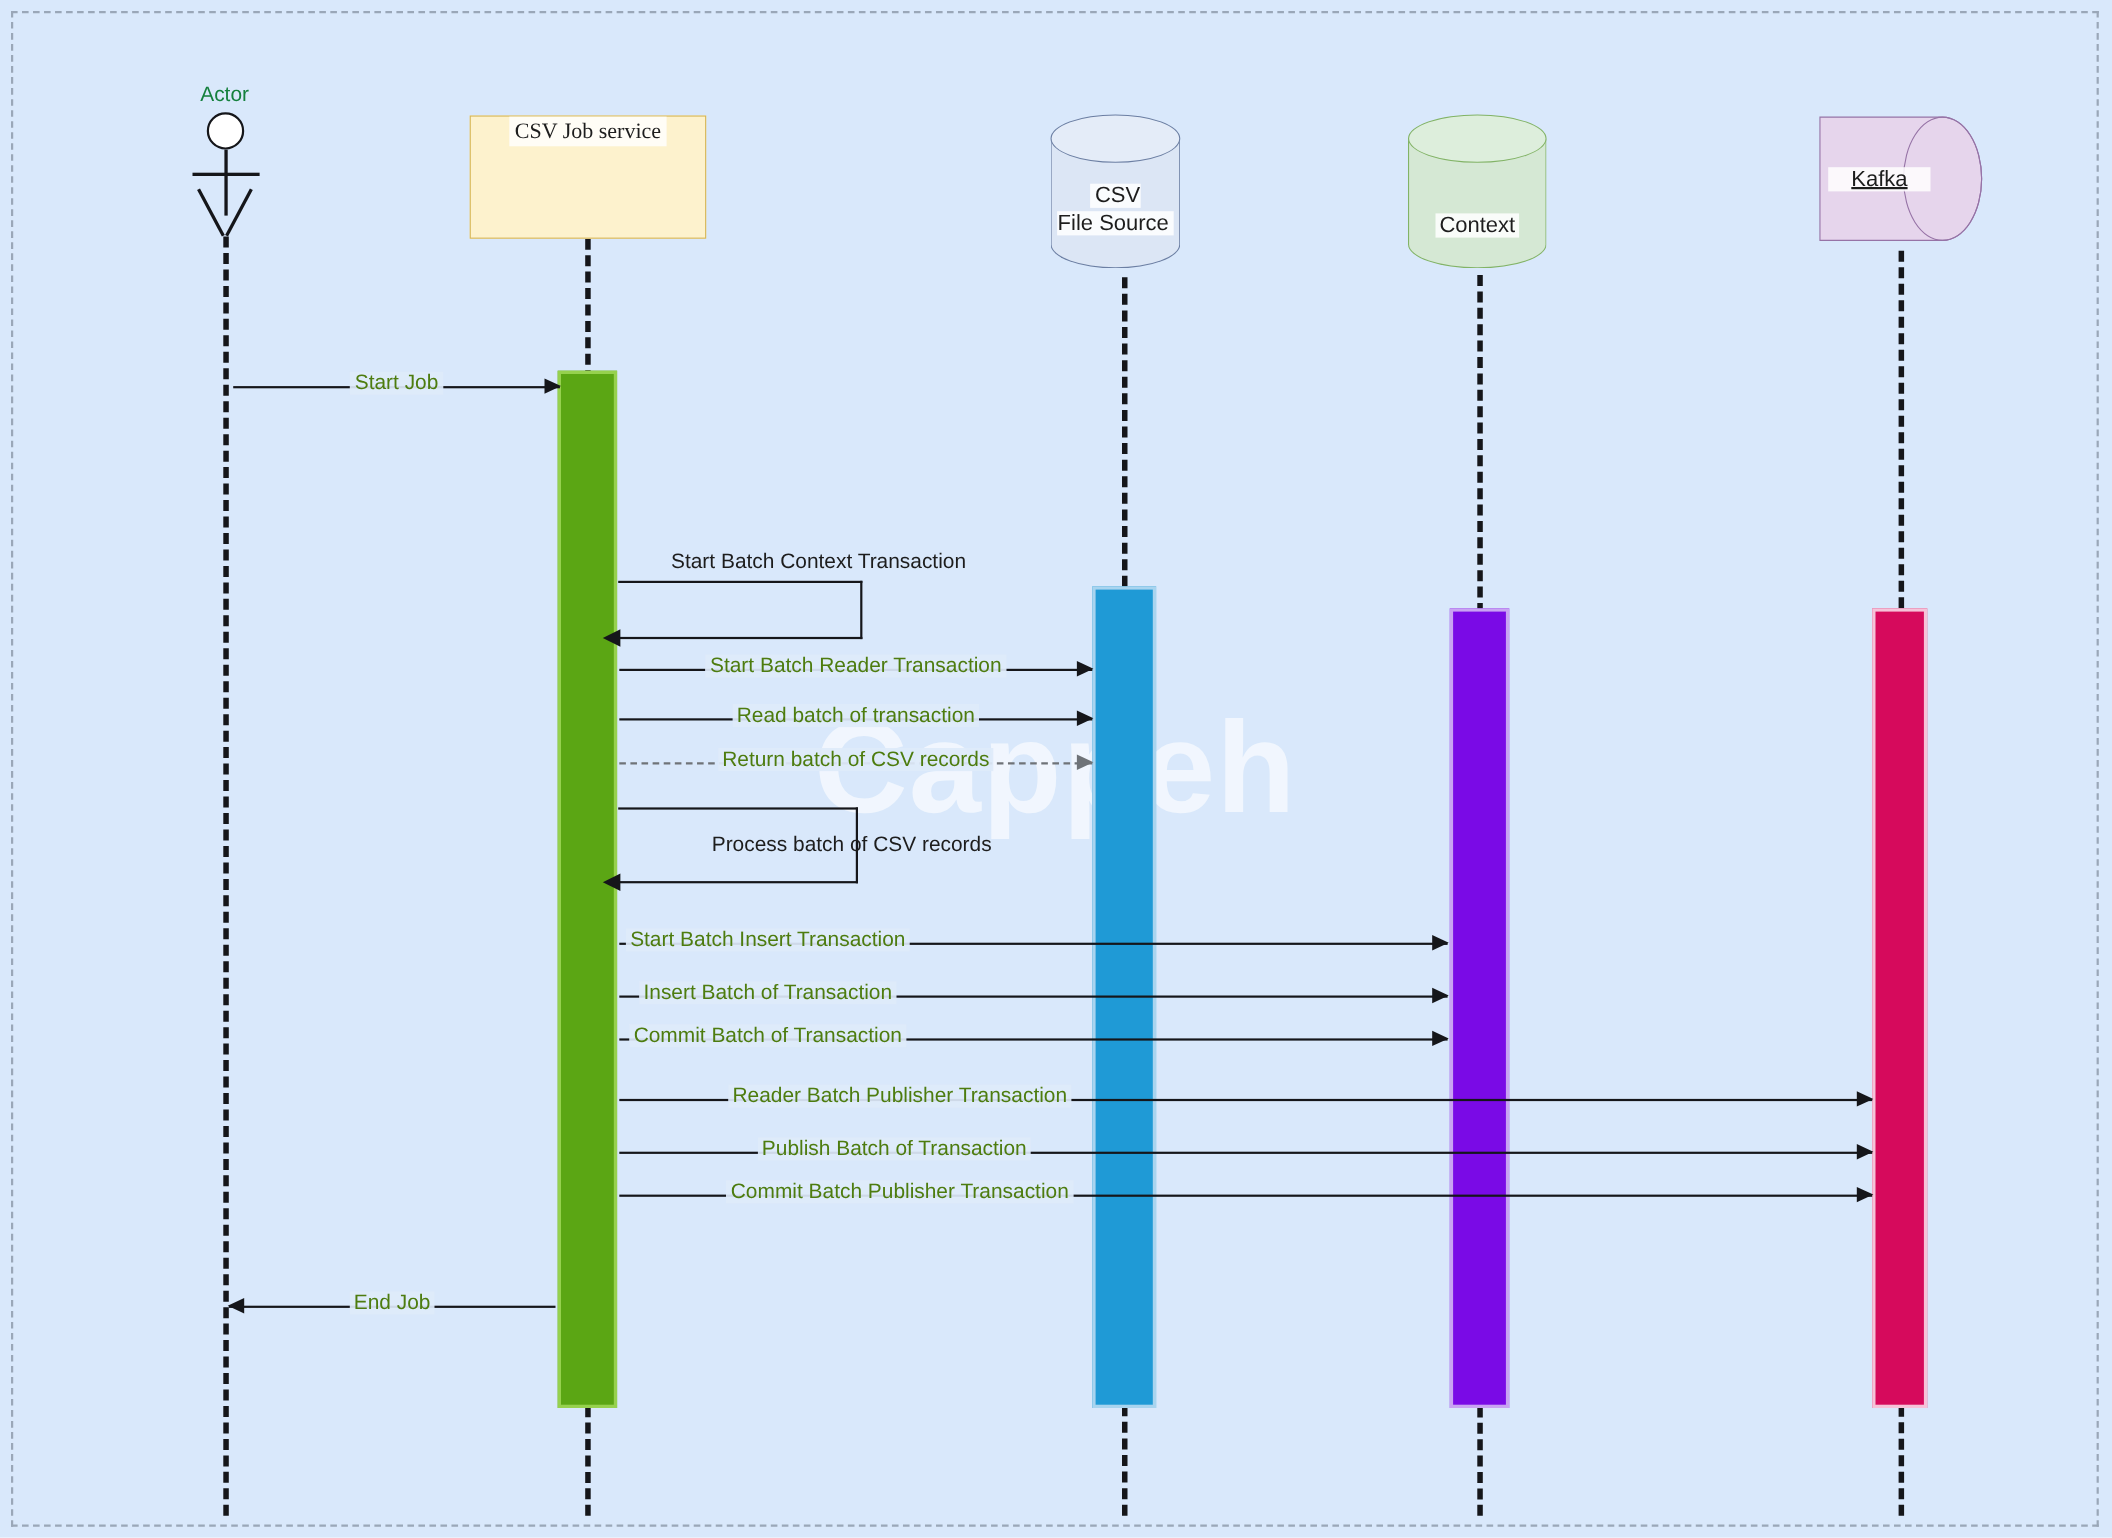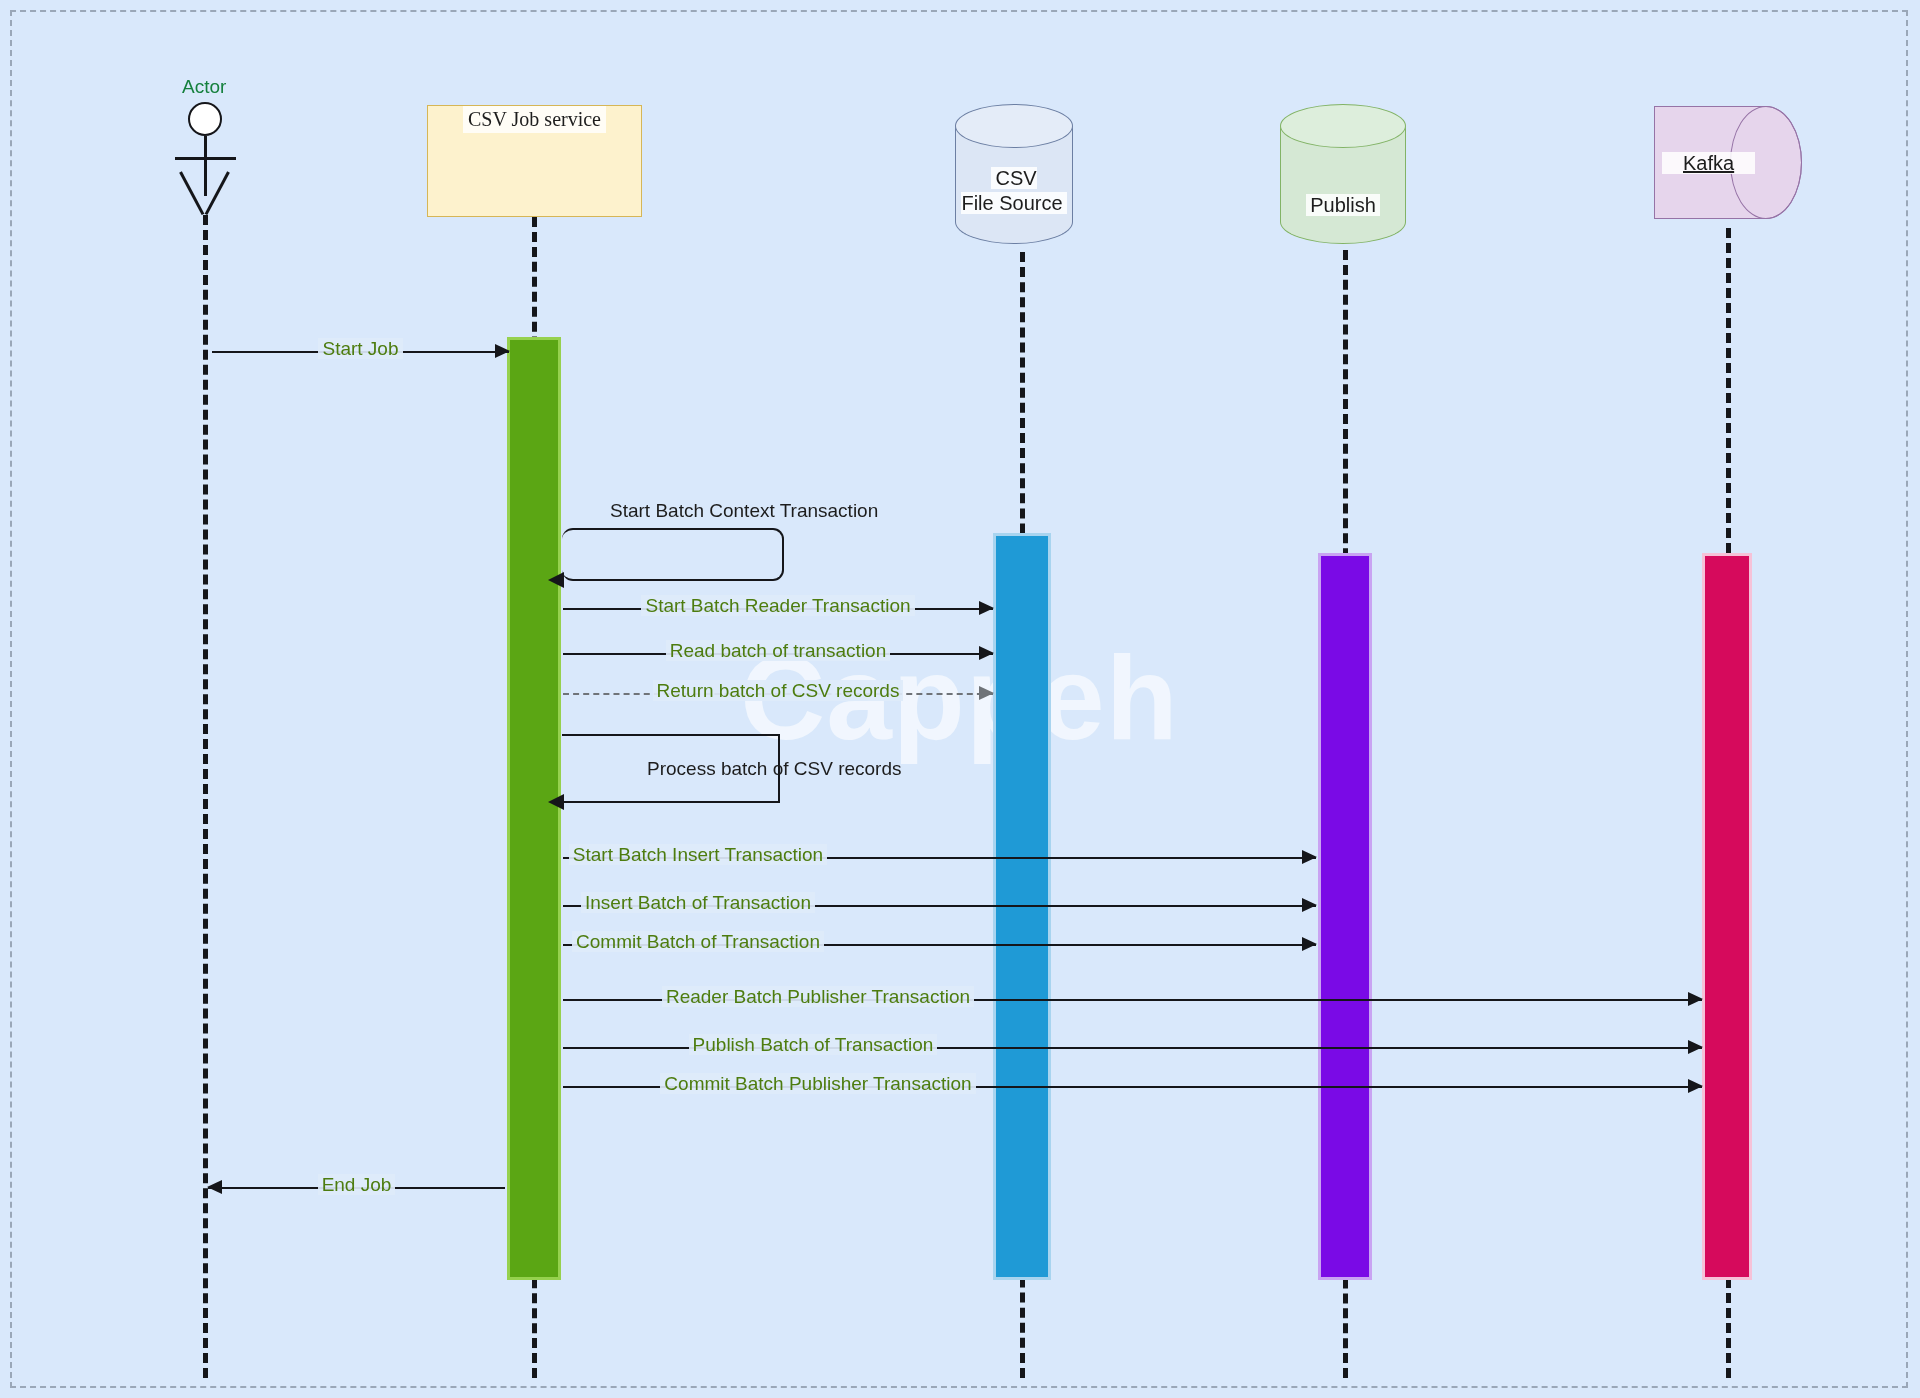--- a/index.html
+++ b/index.html
@@ -283,21 +283,21 @@
   <div class="cyl-v" style="left:955px; top:104px; width:118px; height:140px;">
     <div class="body" style="top:22px; height:118px; background:#dce6f5; border-color:#6c7fa3;"></div>
     <div class="top" style="top:0; background:#e4ecf8; border-color:#6c7fa3;"></div>
     <div class="cyl-label" style="top:62px;"><span>CSV
 File Source</span></div>
   </div>
 
   <div class="cyl-v" style="left:1280px; top:104px; width:126px; height:140px;">
     <div class="body" style="top:22px; height:118px; background:#d5e8d4; border-color:#82b366;"></div>
     <div class="top" style="top:0; background:#ddeedc; border-color:#82b366;"></div>
-    <div class="cyl-label" style="top:89px;"><span>Publish</span></div>
+    <div class="cyl-label" style="top:89px;"><span>Context</span></div>
   </div>
 
   <div id="kafka-cyl">
     <div class="body"></div>
     <div class="cap"></div>
     <div class="cyl-label"><span>Kafka</span></div>
   </div>
 
   <div class="activation" style="left:507px; top:337px; width:54px; height:943px; background:#5ba614; border:3px solid #96d14e;"></div>
   <div class="activation" style="left:993px; top:533px; width:58px; height:747px; background:#1f9ad6; border:3px solid #a8d4ef;"></div>
@@ -363,21 +363,21 @@
     <div class="arrow right"></div>
     <div class="label" style="left:30px; right:auto; width:450px;"><span>Commit Batch Publisher Transaction</span></div>
   </div>
 
   <div class="msg" style="left:208px; top:1187px; width:297px;">
     <div class="line"></div>
     <div class="arrow left"></div>
     <div class="label"><span>End Job</span></div>
   </div>
 
-  <div class="selfmsg" style="left:562px; top:528px; width:222px; height:53px;border-radius:11px;">
+  <div class="selfmsg" style="left:562px; top:528px; width:222px; height:53px;">
     <div class="arrow-left"></div>
     <div class="self-label" style="left:48px; top:-30px;"><span>Start Batch Context Transaction</span></div>
   </div>
 
   <div class="selfmsg" style="left:562px; top:734px; width:218px; height:69px;">
     <div class="arrow-left"></div>
     <div class="self-label" style="left:85px; top:22px;"><span>Process batch of CSV records</span></div>
   </div>
 
   <div id="selection-frame"></div>

